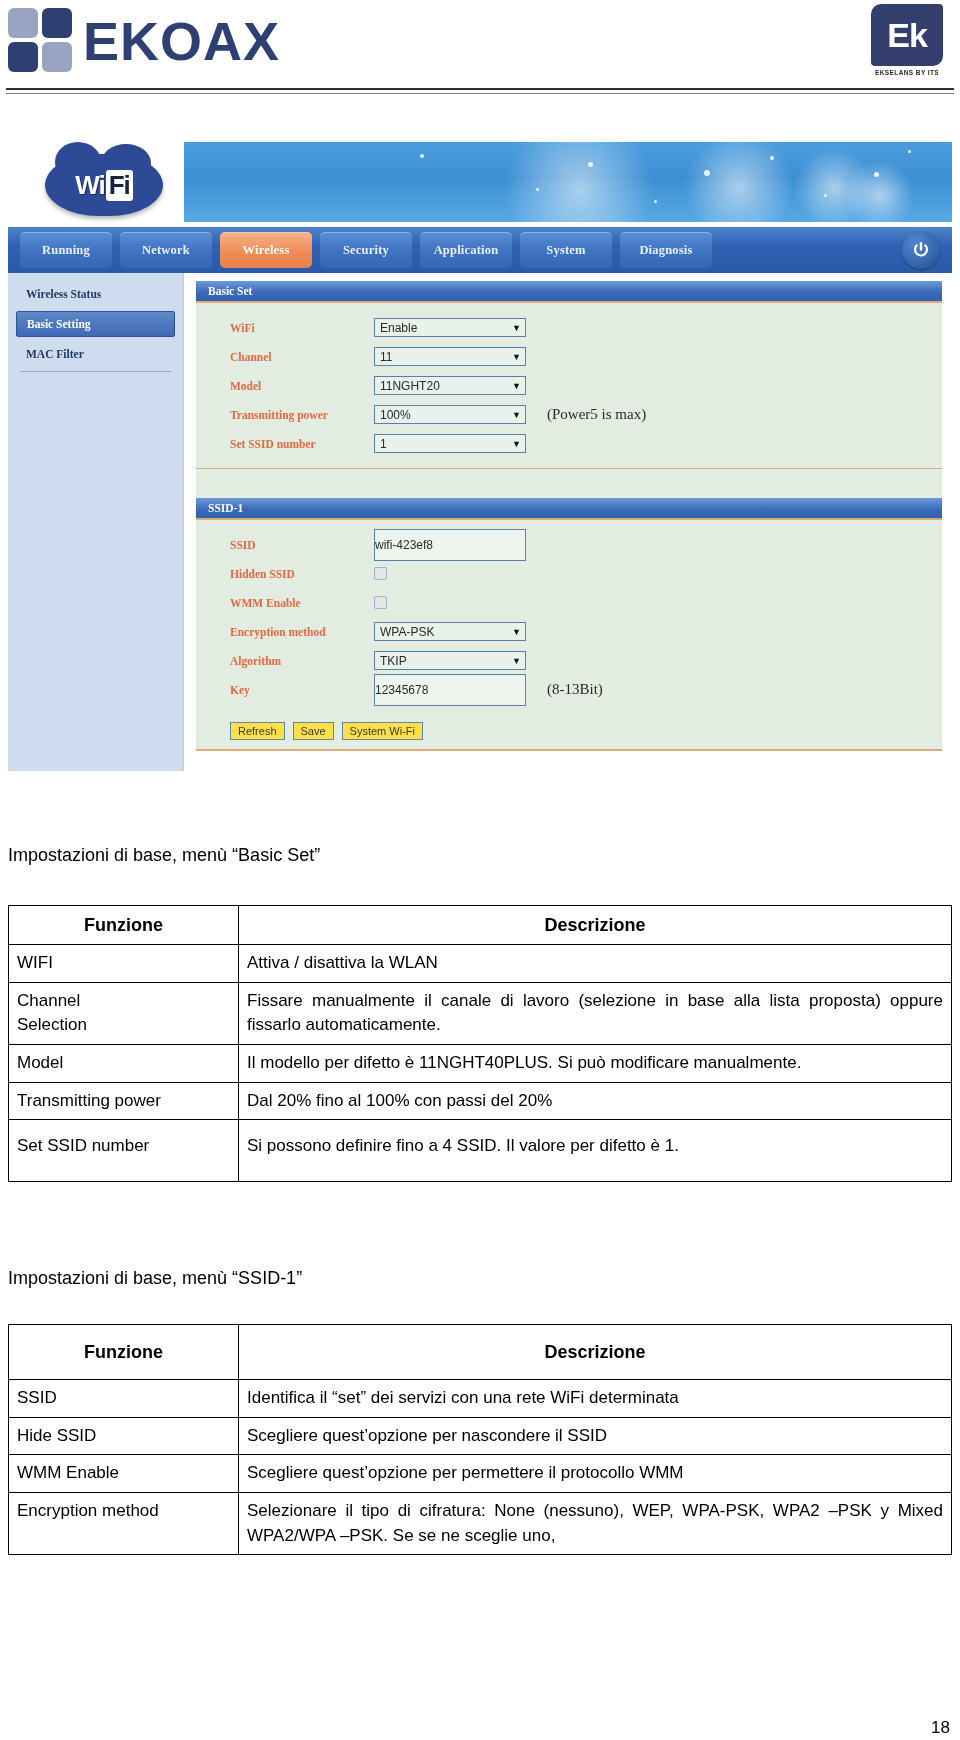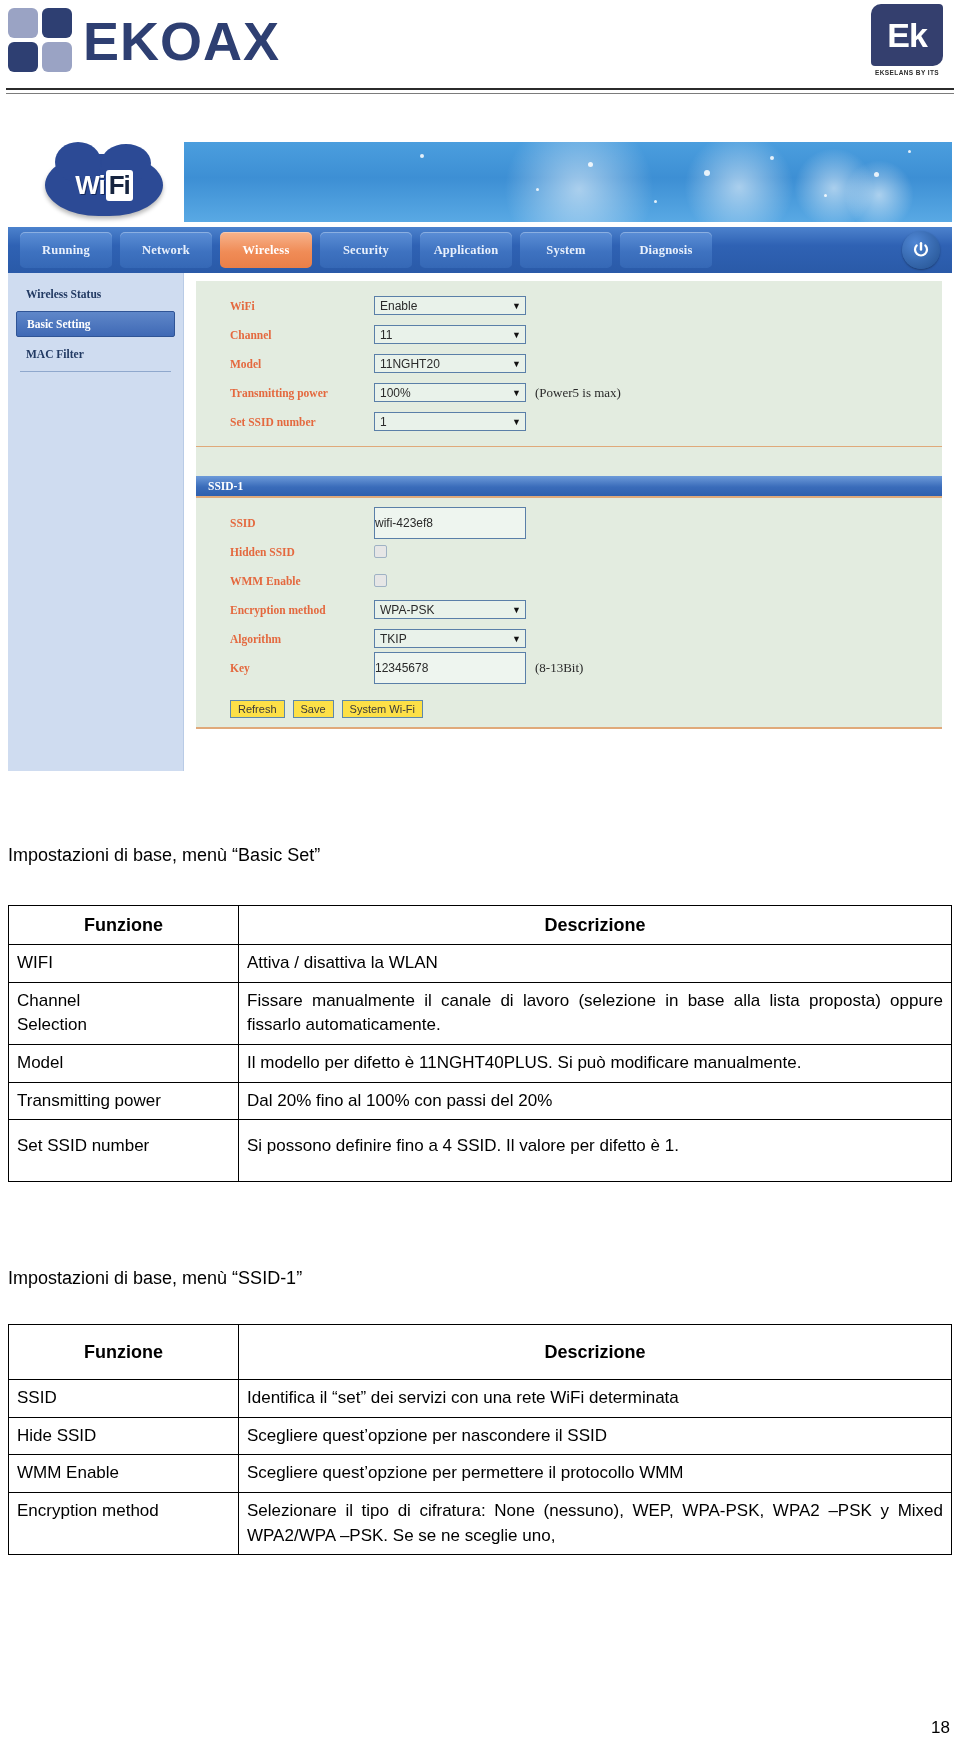--- a/index.html
+++ b/index.html
@@ -96,21 +96,21 @@
   .frow{ display:flex; align-items:center; height:29px; padding-left:34px; }
   .flabel{ width:144px; font-size:11.5px; font-weight:bold; color:#e4693f;
            font-family:"Liberation Serif", serif; }
   .fsel{ width:152px; height:19px; border:1px solid #5a7fa8; background:#e9f2ea;
          display:flex; align-items:center; padding:0 2px 0 5px; font-size:12px;
          color:#2a2a2a; font-family:"Liberation Sans", sans-serif; position:relative; cursor:pointer; }
   .fsel .arw{ margin-left:auto; font-size:9px; color:#111; padding-right:2px; }
   .ftxt{ width:152px; height:32px; border:1px solid #5a7fa8; background:#eef5ef;
          display:flex; align-items:center; padding-left:0; font-size:12px; color:#2a2a2a;
          font-family:"Liberation Sans", sans-serif; cursor:text; }
-  .fnote{ margin-left:9px; font-size:13px; color:#2a2a2a; font-family:"Liberation Serif", serif; }
+  .fnote{ margin-left:21px; font-size:15px; color:#2a2a2a; font-family:"Liberation Serif", serif; }
   .fchk{ width:13px; height:13px; border:1px solid #9fb2c4; background:#e6e6e6; border-radius:2px;
          cursor:pointer; }
   .panel-gap{ height:30px; background:#e3ece0; border-top:1px solid #e0a97a; }
   .btnrow{ display:flex; align-items:center; padding:8px 0 9px 34px; background:#e3ece0;
            border-bottom:2px solid #e0a97a; }
   .ubtn{ height:18px; border:1px solid #5d88ab; background:#fde047; color:#3a3a3a;
          font-size:11px; padding:0 7px; display:flex; align-items:center; margin-right:8px;
          font-family:"Liberation Sans", sans-serif; cursor:pointer; }
 
   
@@ -218,20 +218,23 @@
         <span>Basic Setting</span>
       </div>
       <div class="side-item">
         <span>MAC Filter</span>
       </div>
       <div class="side-sep"></div>
     </div>
 
     <div class="content">
 
+      <div class="panel-title">
+        <span>Basic Set</span>
+      </div>
       <div class="panel-body">
 
         <div class="frow">
           <div class="flabel">WiFi</div>
           <div class="fsel">
             <span>Enable</span>
             <span class="arw">▼</span>
           </div>
         </div>
 

